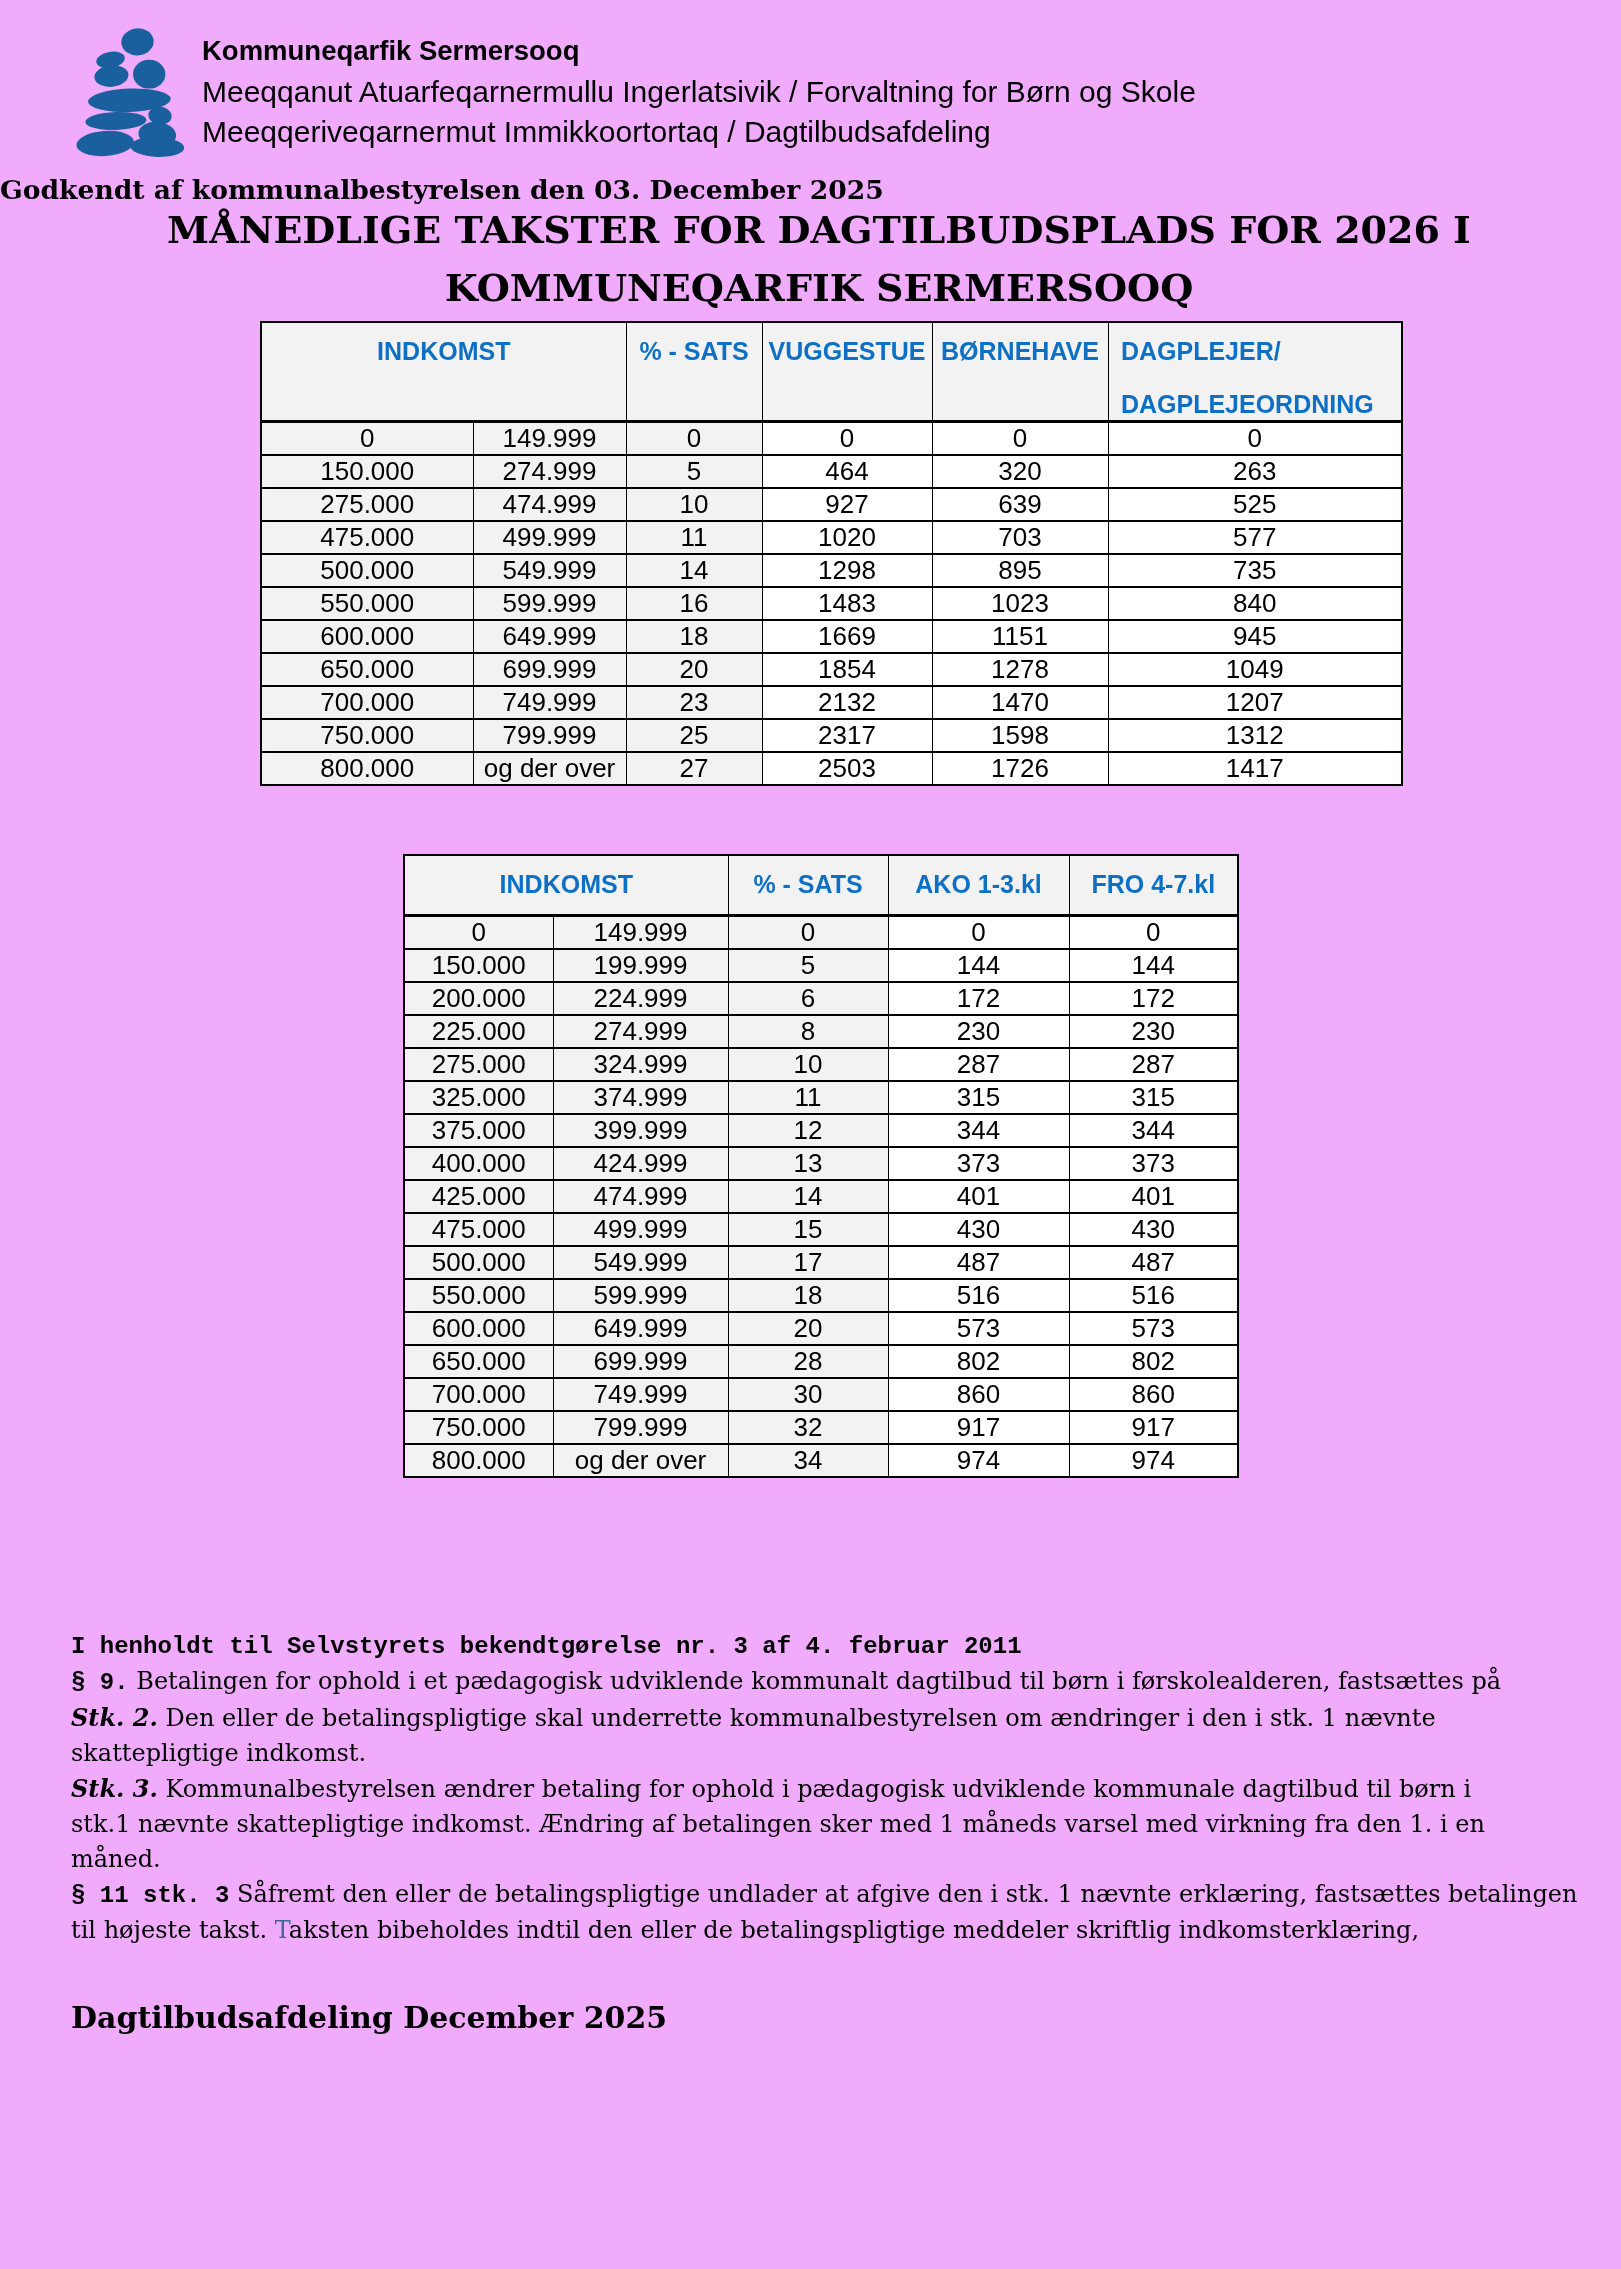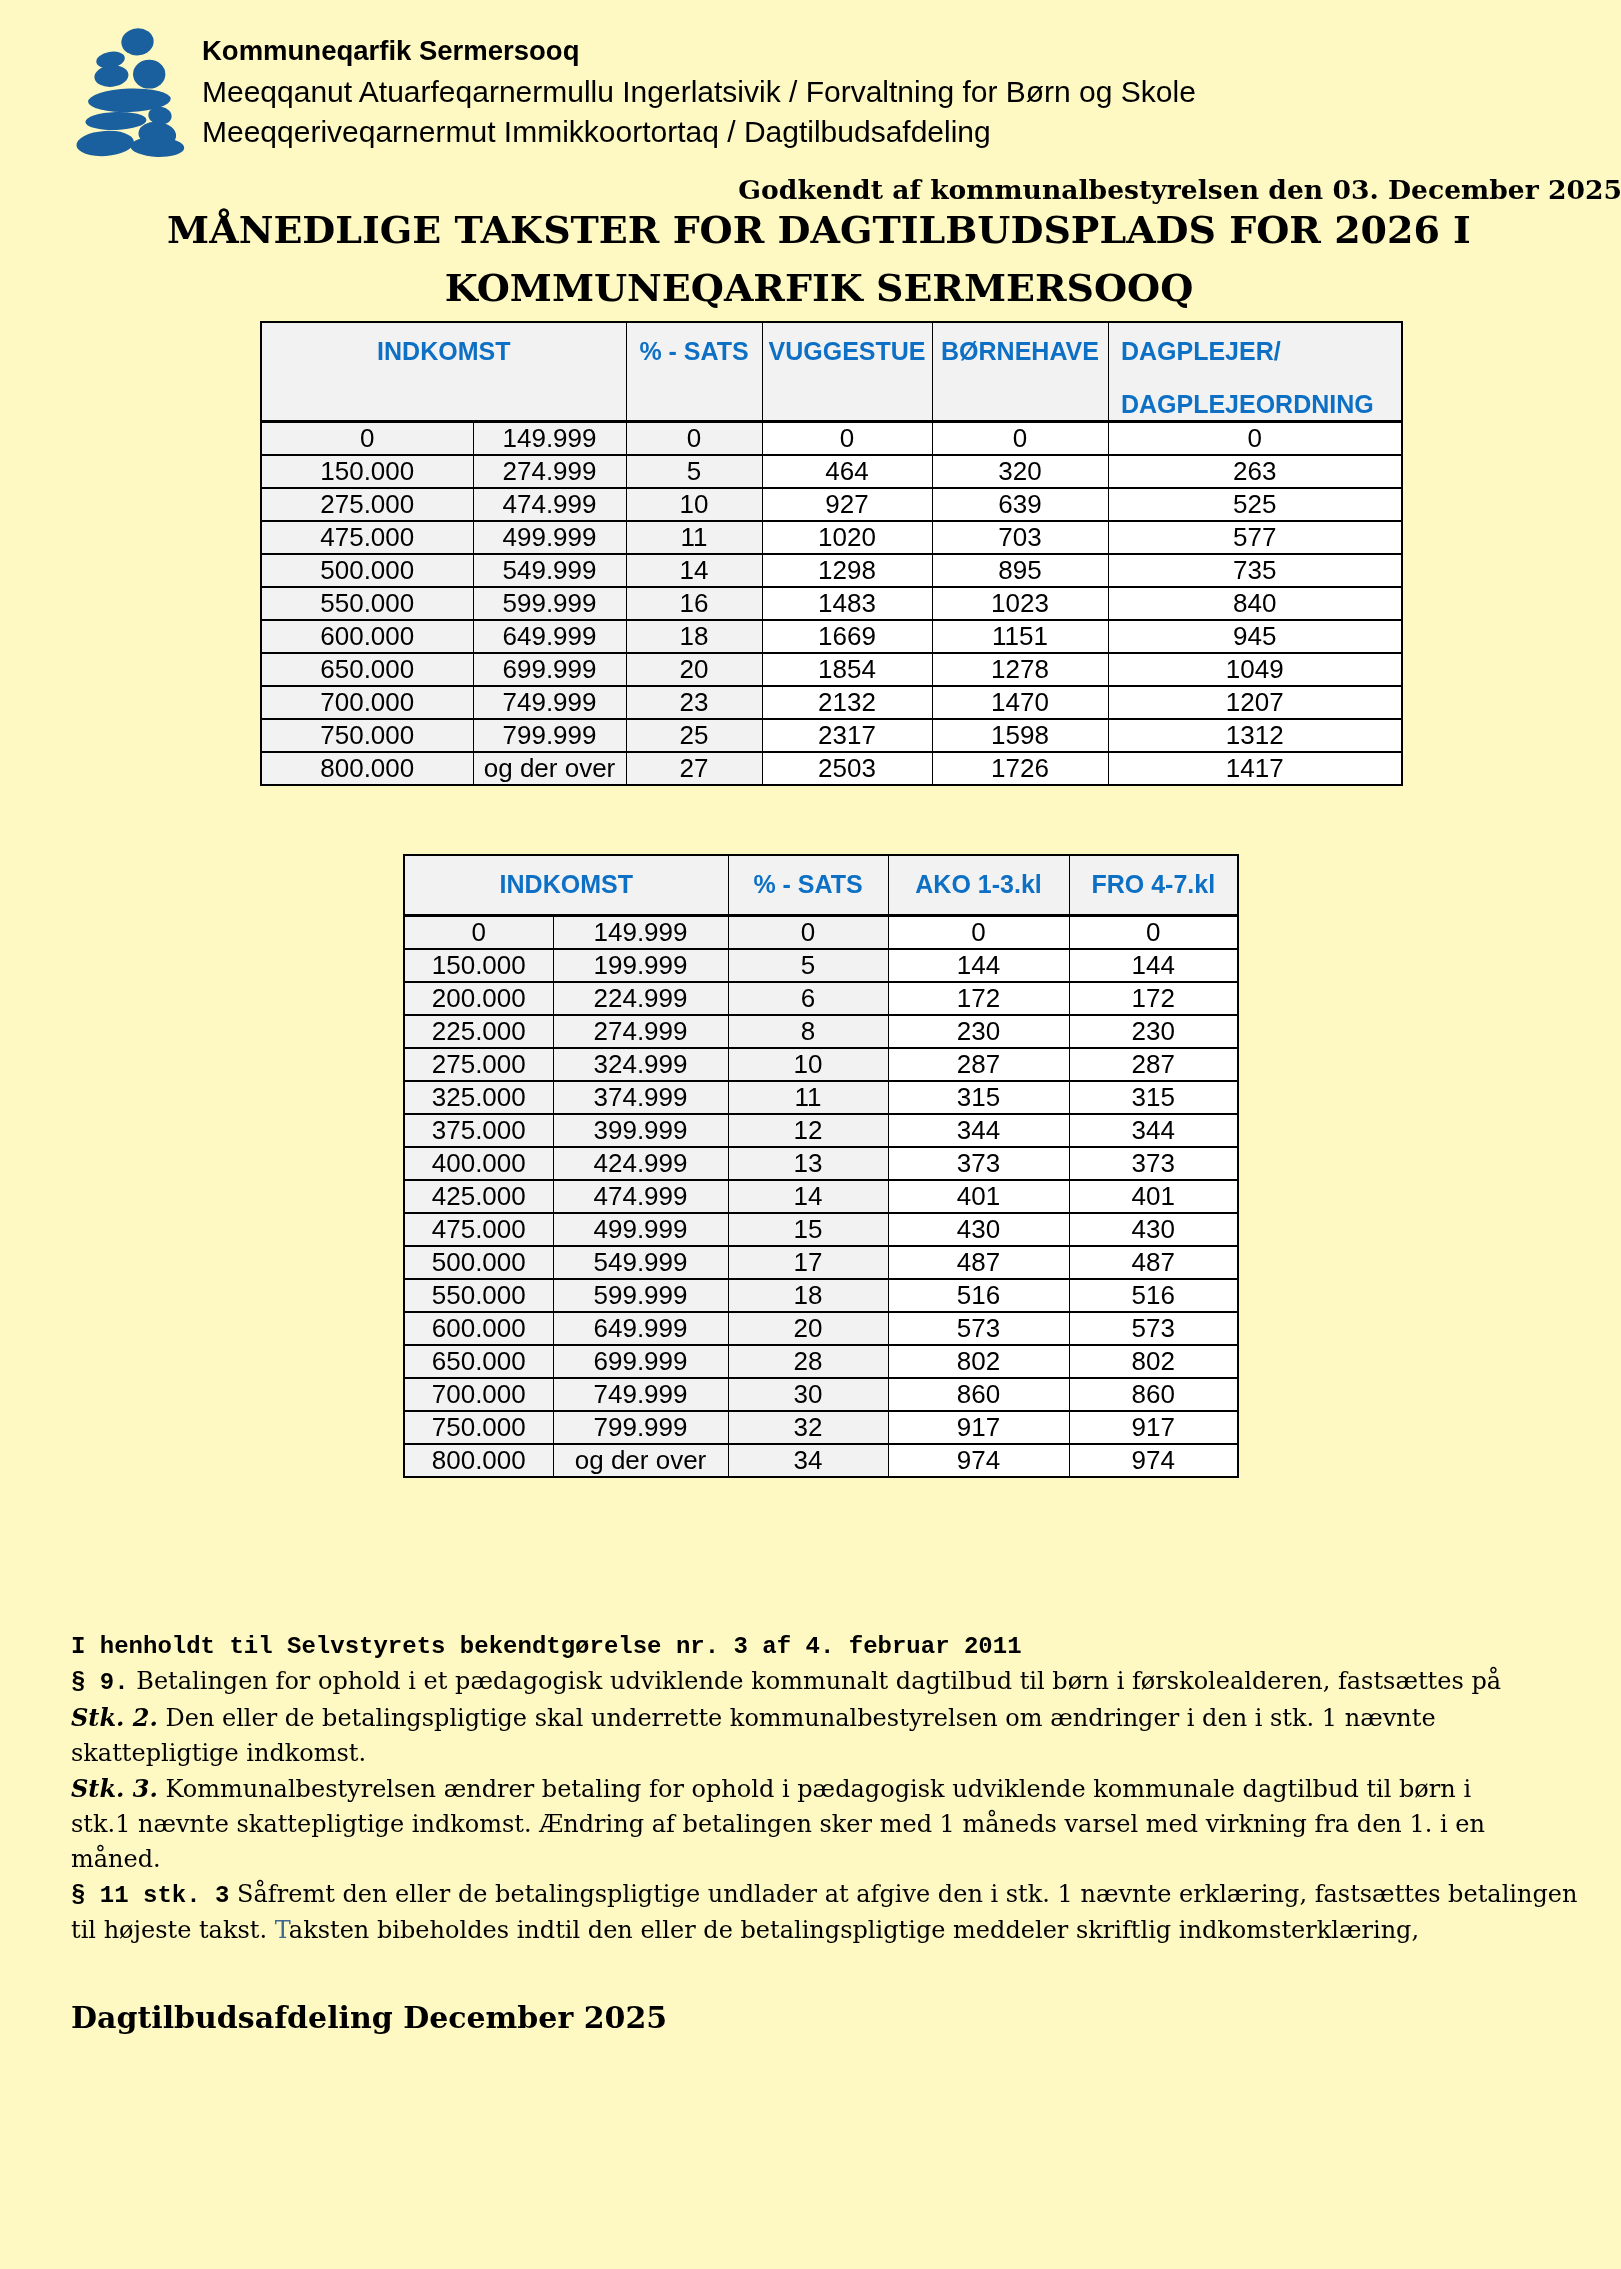--- a/index.html
+++ b/index.html
@@ -1,26 +1,26 @@
 <!DOCTYPE html>
 <html style="font-size:14px"><head>
 <meta charset="utf-8">
 <style>
   html,body{margin:0;padding:0;background:#fff;}
-  .page{position:relative;width:1622px;height:2270px;background:#fef9c3;overflow:hidden;
+  .page{position:relative;width:1622px;height:2270px;background:#f0abfc;overflow:hidden;
         font-family:"Liberation Sans",sans-serif;color:#000;}
 
   
   .logo{position:absolute;left:62px;top:23px;width:160px;height:142px;}
   .org-header{position:absolute;left:202px;top:35px;}
   .org-name{font-family:"Liberation Sans",sans-serif;font-weight:bold;font-size:27.5px;margin-bottom:8px;}
   .org-line{font-family:"Liberation Sans",sans-serif;font-size:30px;margin-bottom:6.2px;}
 
   
-  .approval{position:absolute;top:174px;left:0;width:100%;text-align:right;
+  .approval{position:absolute;top:174px;left:0;width:100%;text-align:left;
             font-family:"DejaVu Serif",serif;font-weight:bold;font-size:26.6px;}
   .doc-title{position:absolute;top:207px;left:8px;width:100%;text-align:center;
              font-family:"DejaVu Serif",serif;font-weight:bold;font-size:38px;}
   .doc-title .t2{margin-top:13.3px;}
 
   
   table{border-collapse:collapse;table-layout:fixed;background:#fff;}
   #table1{position:absolute;left:260px;top:321px;width:1141px;}
   #table2{position:absolute;left:403px;top:854px;width:834px;}
   th,td{border:1.8px solid #000;border-top-width:2.7px;border-bottom-width:2.7px;overflow:hidden;}

